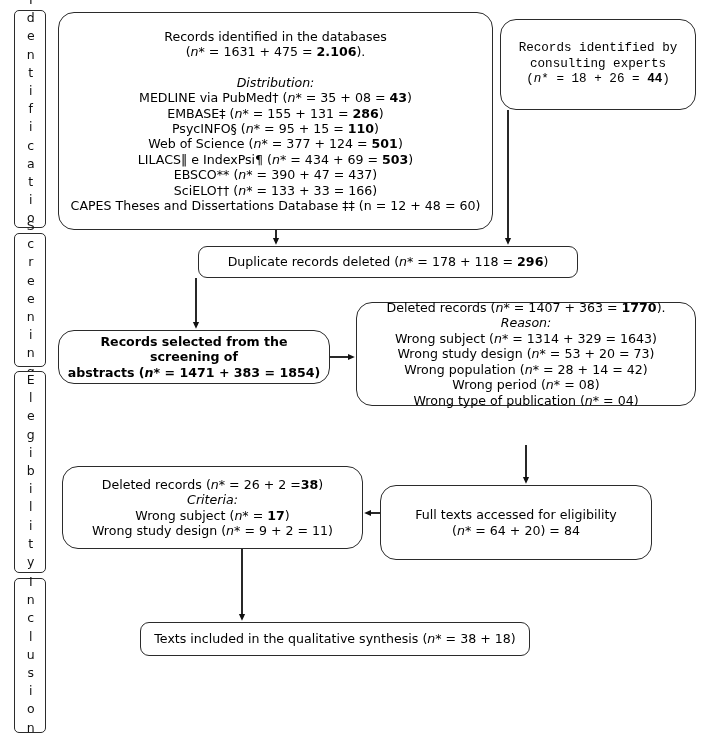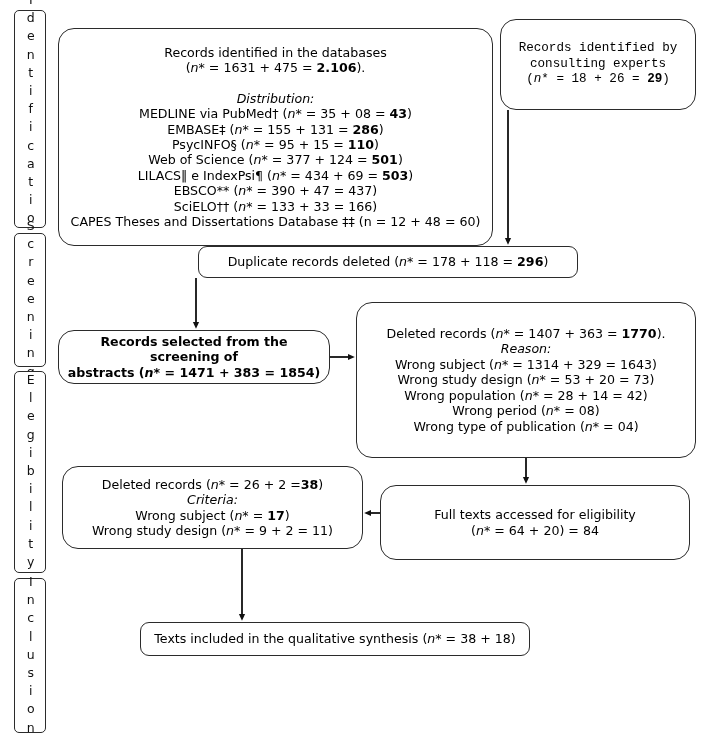--- a/index.html
+++ b/index.html
@@ -64,27 +64,27 @@
     font-style: italic;
   }
   svg.edges {
     position: absolute;
     left: 0;
     top: 0;
     width: 709px;
     height: 737px;
     pointer-events: none;
   }
-  .n-ident   { left: 58px;  top: 28px;  width: 435px; height: 218px; }
+  .n-ident   { left: 58px;  top: 12px;  width: 435px; height: 218px; }
   .n-expert  { left: 500px; top: 19px;  width: 196px; height: 91px; font-family: Liberation Mono, monospace;  }
   .n-dup     { left: 150px; top: 246px; width: 380px; height: 32px;  border-radius: 10px; }
   .n-screen  { left: 58px;  top: 330px; width: 272px; height: 54px;  }
-  .n-del1770 { left: 356px; top: 302px; width: 340px; height: 156px; }
+  .n-del1770 { left: 356px; top: 302px; width: 340px; height: 104px; }
   .n-del28   { left: 62px;  top: 466px; width: 301px; height: 83px;  }
-  .n-full    { left: 380px; top: 485px; width: 310px; height: 75px;  }
+  .n-full    { left: 380px; top: 485px; width: 272px; height: 75px;  }
   .n-incl    { left: 92px;  top: 622px; width: 390px; height: 34px;  border-radius: 10px; }
   .s-ident   { left: 14px;  top: 10px;  width: 32px;  height: 218px; }
   .s-screen  { left: 14px;  top: 233px; width: 32px;  height: 134px; }
   .s-elig    { left: 14px;  top: 371px; width: 32px;  height: 202px; }
   .s-incl    { left: 14px;  top: 578px; width: 32px;  height: 155px; }
 </style>
 </head>
 <body>
 
 <div id="page">
@@ -122,21 +122,21 @@
   </div>
   <div class="stage-box s-incl">
     <span class="stage-label">Inclusion</span>
   </div>
 
   <div class="node n-ident">
     <div class="body" style="white-space: normal;">Records identified in the databases<br>(<em class="it">n</em>* = 1631 + 475 = <b>2.106</b>).<br><br><em class="it">Distribution:</em><br>MEDLINE via PubMed† (<em class="it">n</em>* = 35 + 08 = <b>43</b>)<br>EMBASE‡ (<em class="it">n</em>* = 155 + 131 = <b>286</b>)<br>PsycINFO§ (<em class="it">n</em>* = 95 + 15 = <b>110</b>)<br>Web of Science (<em class="it">n</em>* = 377 + 124 = <b>501</b>)<br>LILACS‖ e IndexPsi¶ (<em class="it">n</em>* = 434 + 69 = <b>503</b>)<br>EBSCO** (<em class="it">n</em>* = 390 + 47 = 437)<br>SciELO†† (<em class="it">n</em>* = 133 + 33 = 166)<br>CAPES Theses and Dissertations Database ‡‡ (n = 12 + 48 = 60)</div>
   </div>
 
   <div class="node n-expert">
-    <div class="body" style="white-space: normal;">Records identified by<br>consulting experts<br>(<em class="it">n</em>* = 18 + 26 = <b>29</b>)</div>
+    <div class="body" style="white-space: normal;">Records identified by<br>consulting experts<br>(<em class="it">n</em>* = 18 + 26 = <b>44</b>)</div>
   </div>
 
   <div class="node flat n-dup">
     <div class="body" style="white-space: normal;">Duplicate records deleted (<em class="it">n</em>* = 178 + 118 = <b>296</b>)</div>
   </div>
 
   <div class="node n-screen">
     <div class="body" style="white-space: normal; font-weight: bold;">Records selected from the screening of<br>abstracts (<em class="it">n</em>* = 1471 + 383 = <b>1854</b>)</div>
   </div>
 

